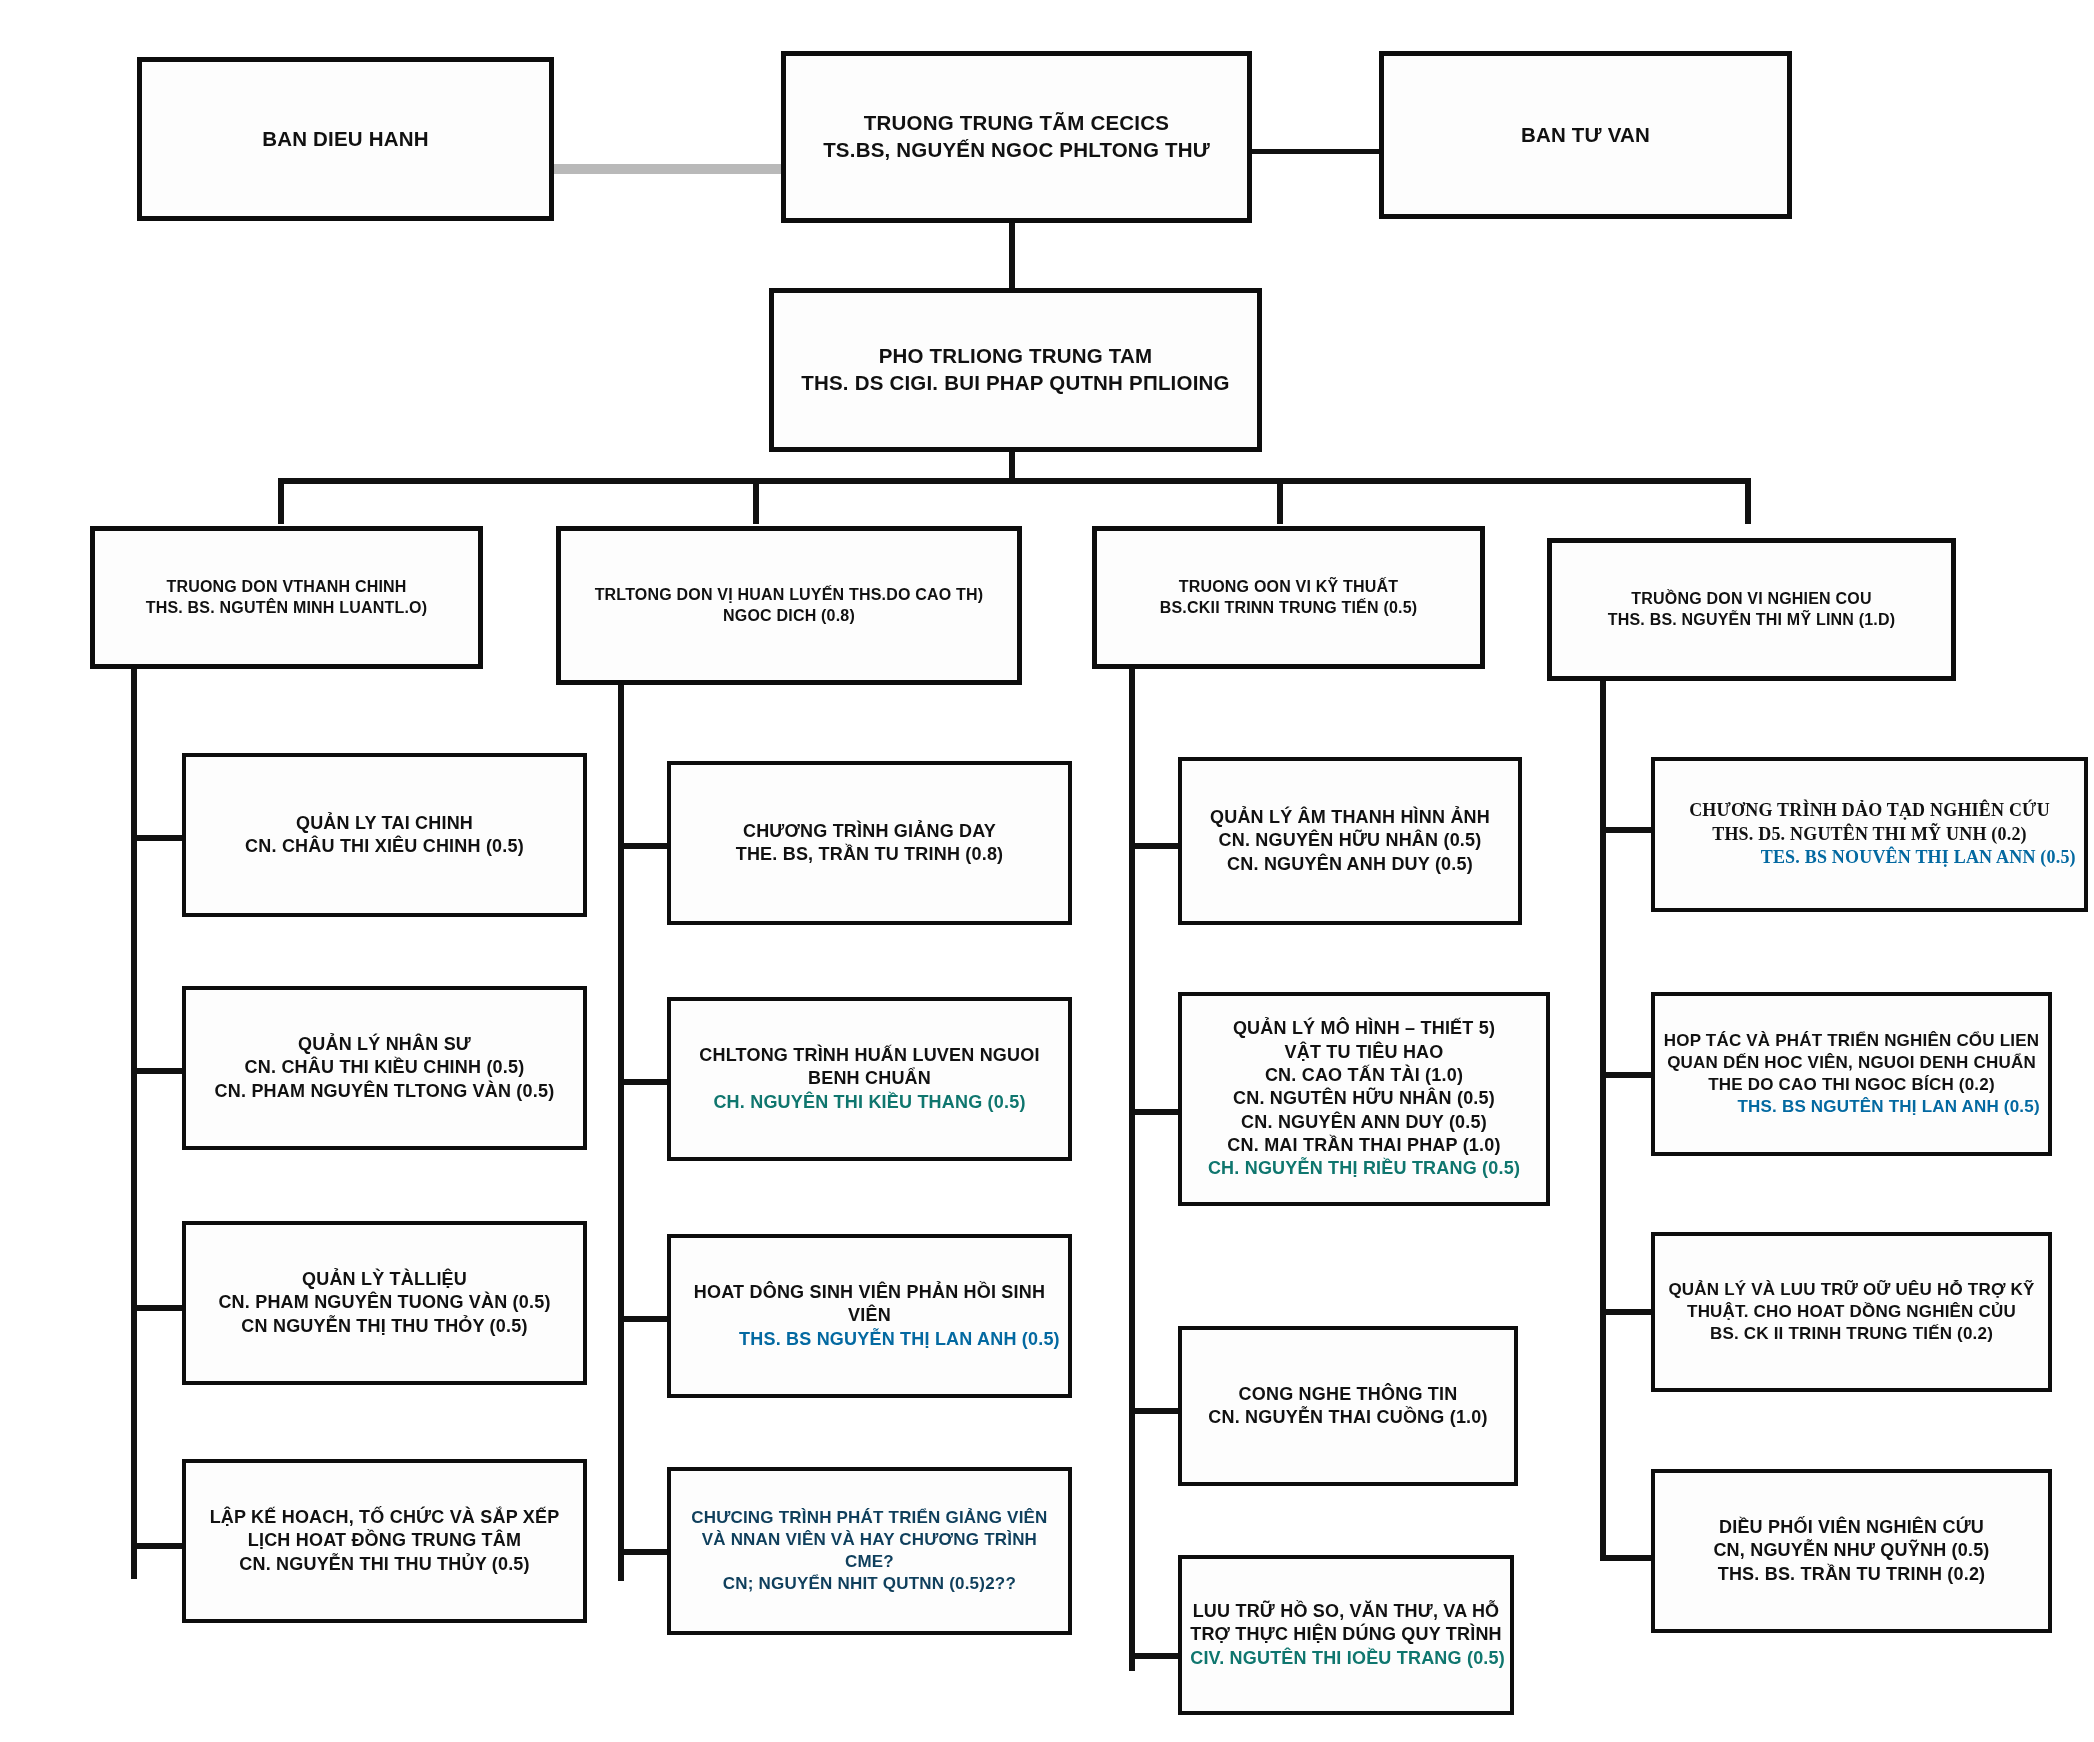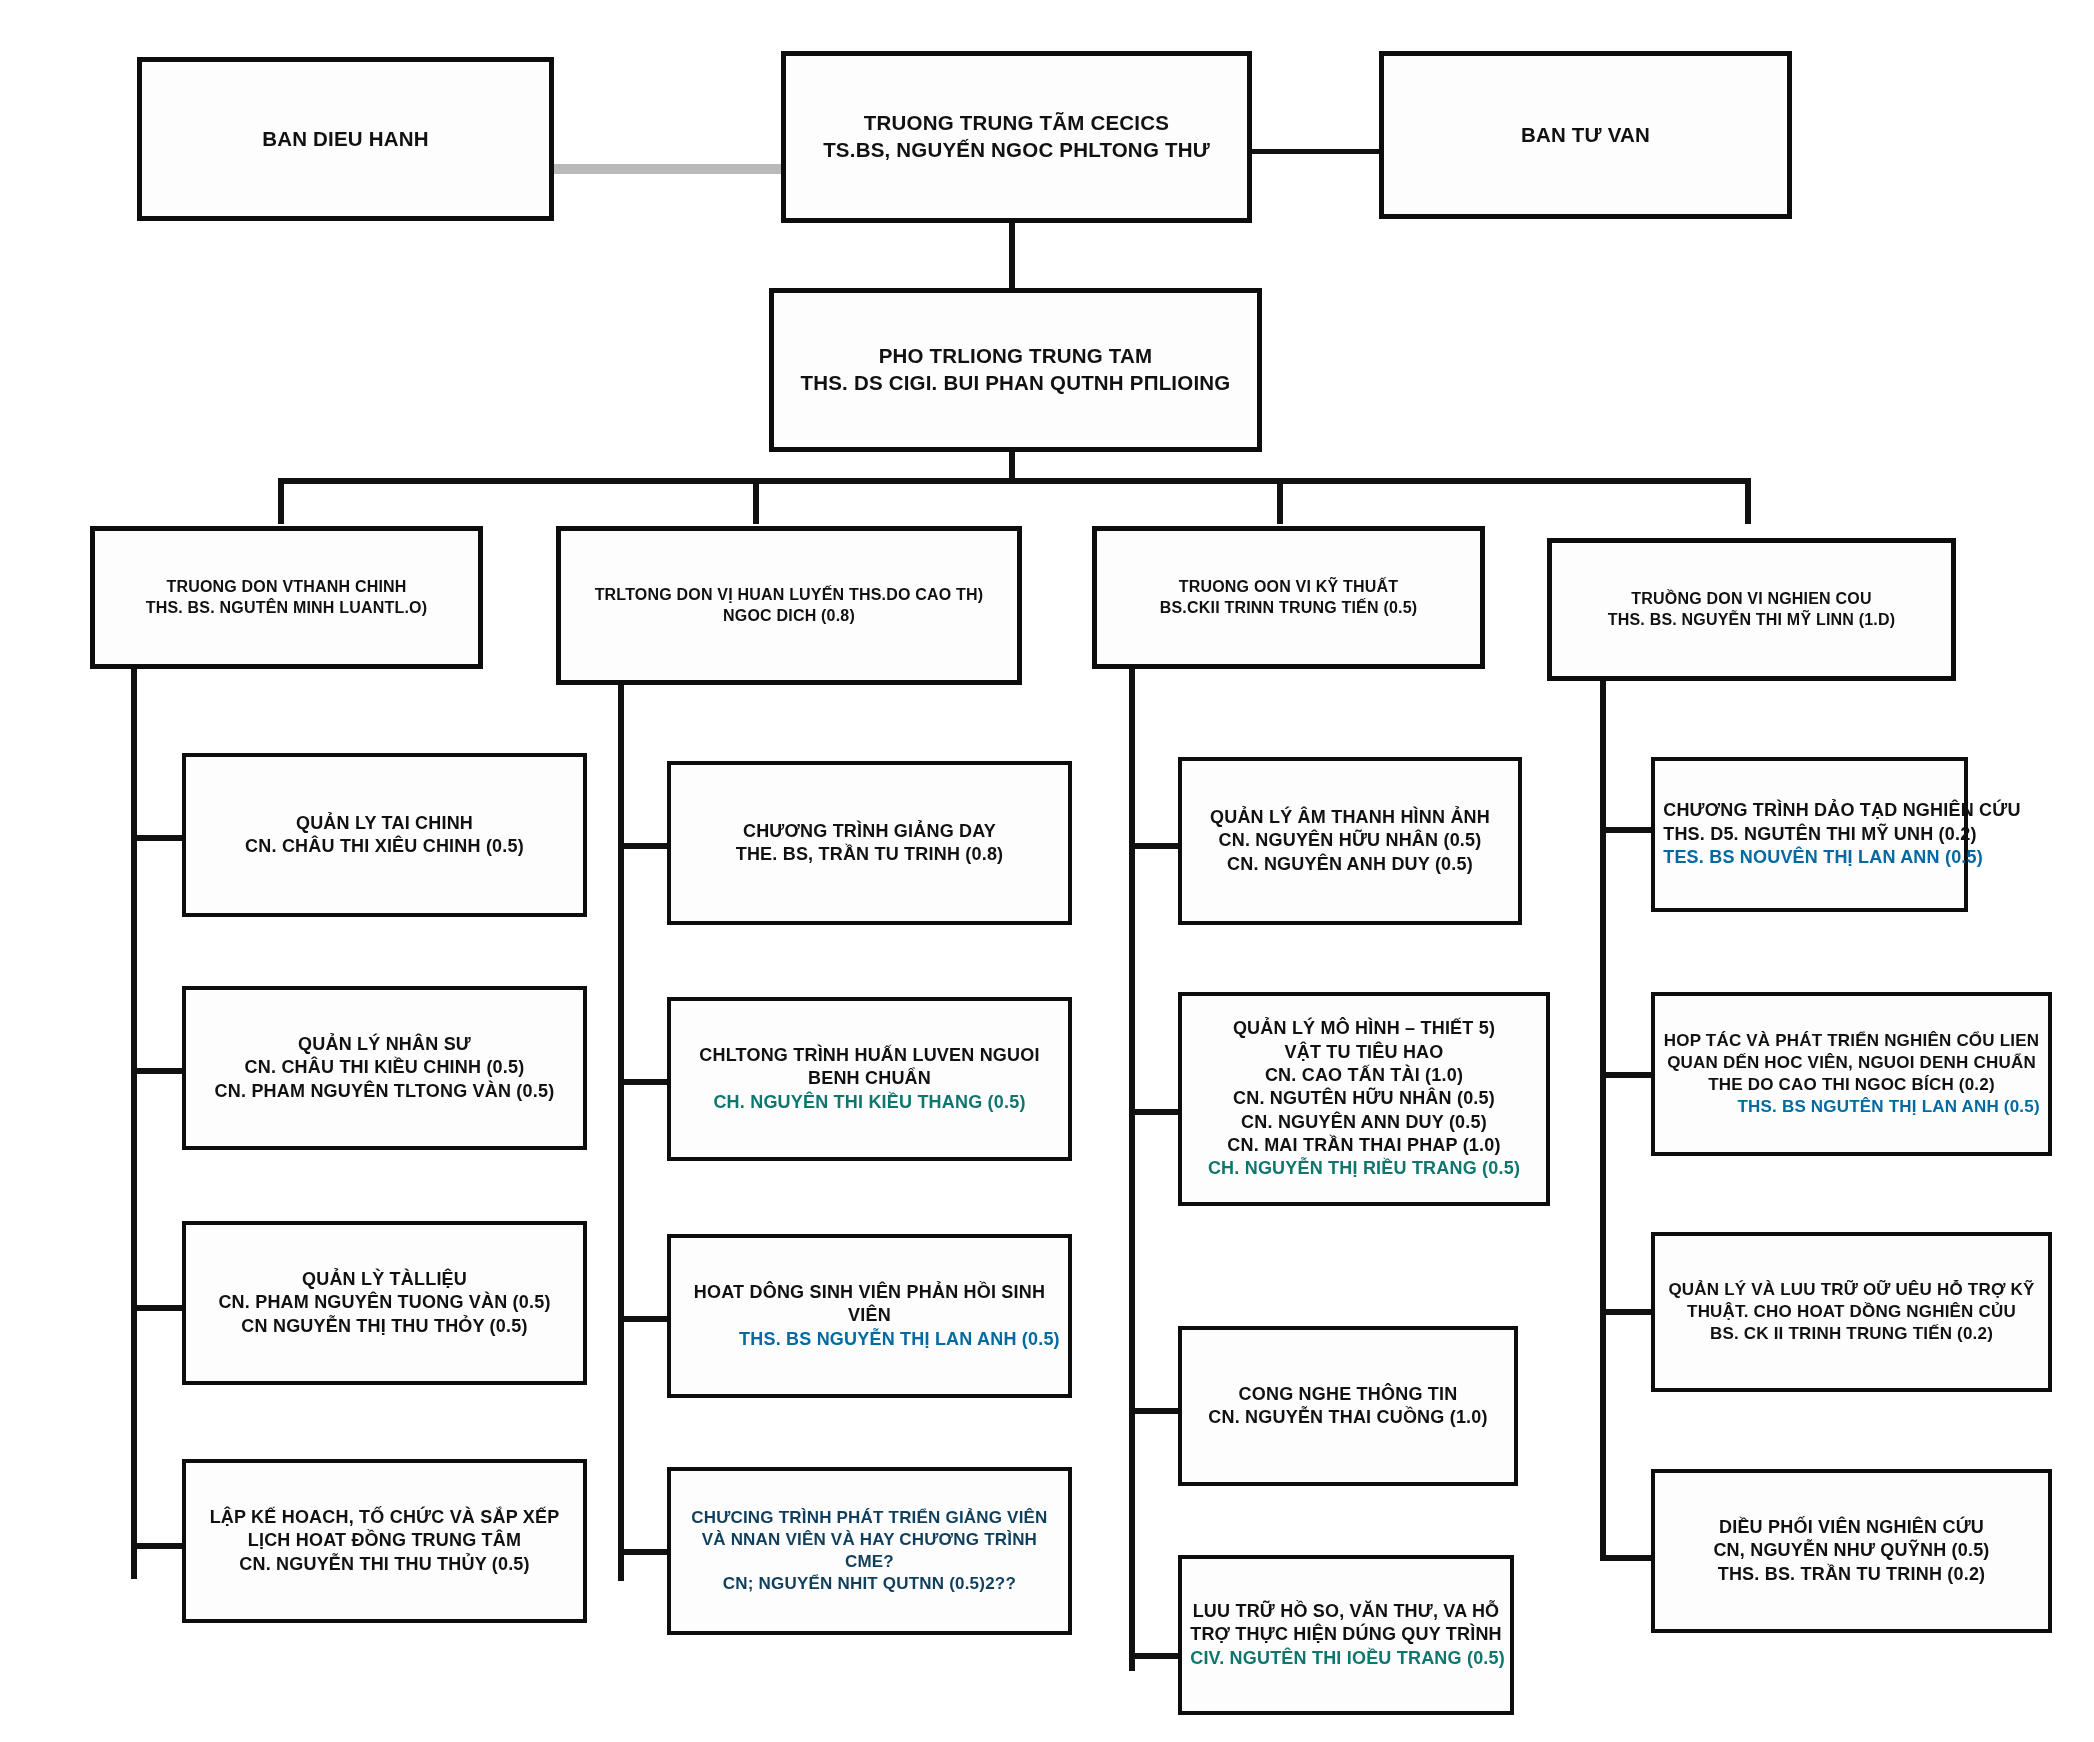--- a/index.html
+++ b/index.html
@@ -105,21 +105,21 @@
     <span class="line fs-top">TRUONG TRUNG TÃM CECICS</span>
     <span class="line fs-top">TS.BS, NGUYẾN NGOC PHLTONG THƯ</span>
   </div>
 
   <div class="box" style="left:1379px;top:51px;width:413px;height:168px;">
     <span class="line fs-top">BAN TƯ VAN</span>
   </div>
 
   <div class="box" style="left:769px;top:288px;width:493px;height:164px;">
     <span class="line fs-top">PHO TRLIONG TRUNG TAM</span>
-    <span class="line fs-top">THS. DS CIGI. BUI PHAN QUTNH PΠLIOING</span>
+    <span class="line fs-top">THS. DS CIGI. BUI PHAP QUTNH PΠLIOING</span>
   </div>
 
   <div class="box" style="left:90px;top:526px;width:393px;height:143px;">
     <span class="line fs-head">TRUONG DON VTHANH CHINH</span>
     <span class="line fs-head">THS. BS. NGUTÊN MINH LUANTL.O)</span>
   </div>
 
   <div class="box" style="left:556px;top:526px;width:466px;height:159px;">
     <span class="line fs-head wrap">TRLTONG DON VỊ HUAN LUYẾN THS.DO CAO TH) NGOC DICH (0.8)</span>
   </div>
@@ -195,21 +195,21 @@
   <div class="box thin" style="left:1178px;top:1326px;width:340px;height:160px;">
     <span class="line fs-body">CONG NGHE THÔNG TIN</span>
     <span class="line fs-body">CN. NGUYỄN THAI CUỒNG (1.0)</span>
   </div>
 
   <div class="box thin" style="left:1178px;top:1555px;width:336px;height:160px;">
     <span class="line fs-body wrap">LUU TRỮ HỒ SO, VĂN THƯ, VA HỖ TRỢ THỰC HIỆN DÚNG QUY TRÌNH</span>
     <span class="line fs-body t-red">CIV. NGUTÊN THI IOỀU TRANG (0.5)</span>
   </div>
 
-  <div class="box thin" style="left:1651px;top:757px;width:317px;height:155px;">
+  <div class="box thin" style="left:1651px;top:757px;width:437px;height:155px;font-family:Liberation Serif, serif;">
     <span class="line fs-body">CHƯƠNG TRÌNH DẢO TẠD NGHIÊN CỨU</span>
     <span class="line fs-body">THS. D5. NGUTÊN THI MỸ UNH (0.2)</span>
     <span class="line fs-body t-green">TES. BS NOUVÊN THỊ LAN ANN (0.5)</span>
   </div>
 
   <div class="box thin" style="left:1651px;top:992px;width:401px;height:164px;">
     <span class="line fs-sm wrap">HOP TÁC VÀ PHÁT TRIỂN NGHIÊN CỔU LIEN QUAN DẾN HOC VIÊN, NGUOI DENH CHUẨN</span>
     <span class="line fs-sm">THE DO CAO THI NGOC BÍCH (0.2)</span>
     <span class="line fs-sm t-green">THS. BS NGUTÊN THỊ LAN ANH (0.5)</span>
   </div>

